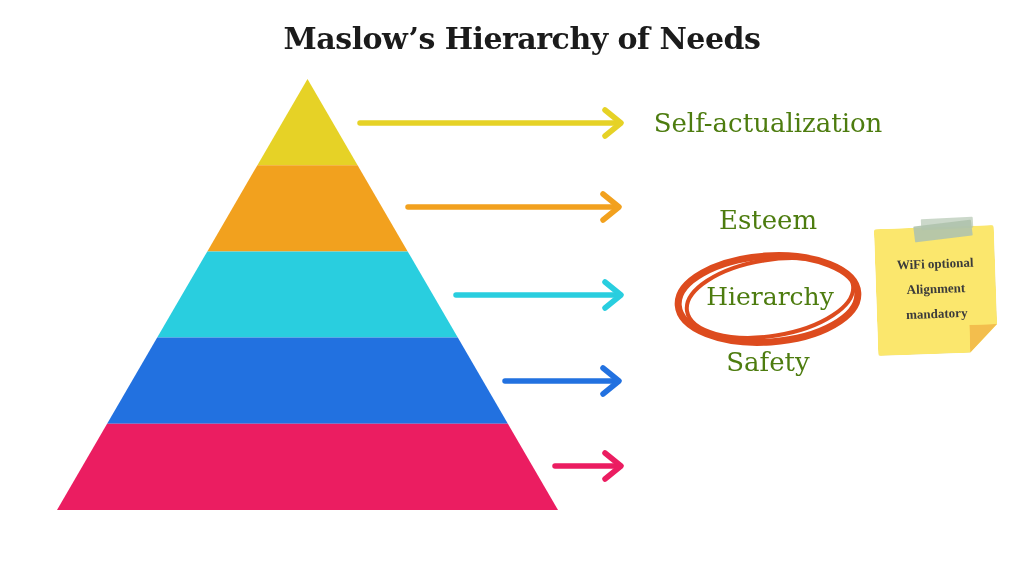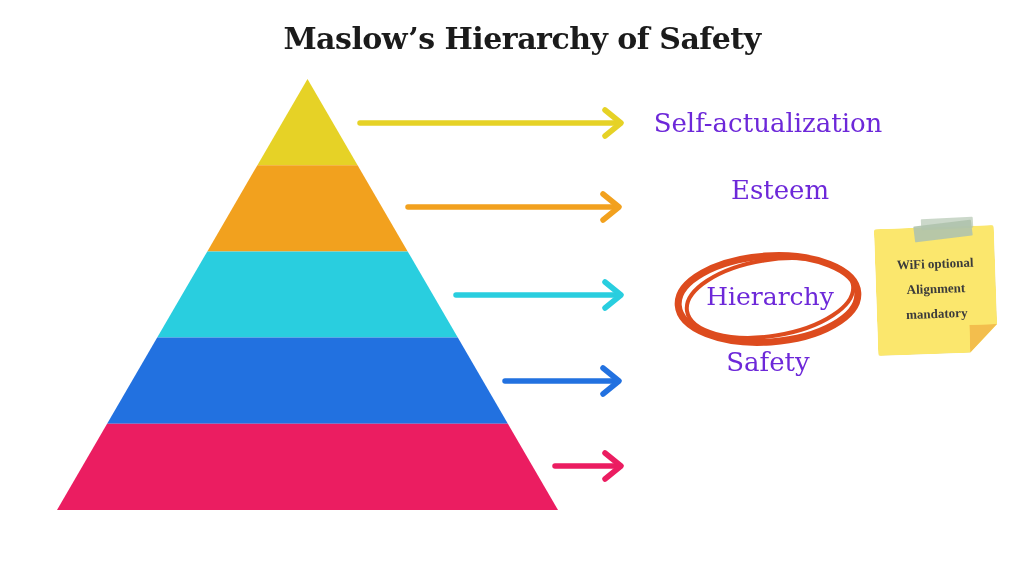--- a/index.html
+++ b/index.html
@@ -20,25 +20,25 @@
     letter-spacing:-0.5px;
     color:#1b1b1b;
     white-space:nowrap;
   }
   .diagram-svg{position:absolute;left:0;top:0;}
   .level-label{
     position:absolute;
     transform:translate(-50%,-50%);
     font-family:"DejaVu Serif", serif;
     font-size:26px;
-    color:#6d28d9;
+    color:#4d7c0f;
     white-space:nowrap;
   }
   .lbl-1{left:768px;top:123px;}
-  .lbl-2{left:768px;top:190px;margin-left:12px;}
+  .lbl-2{left:768px;top:220px;}
   .lbl-3{left:770px;top:296px;font-size:25px;}
   .lbl-4{left:768px;top:362px;}
   .lbl-5{left:769px;top:466px;font-size:25px;}
   .sticky-note{
     position:absolute;
     left:876px;top:227px;
     width:120px;height:127px;
     transform:rotate(-2deg);
     border-radius:3px;
     clip-path:polygon(0 0,100% 0,100% calc(100% - 28px),calc(100% - 28px) 100%,0 100%);
@@ -64,21 +64,21 @@
     border-radius:1px;
   }
   .tape-back{left:921px;top:218px;width:52px;height:11px;transform:rotate(-3deg);opacity:0.65;}
   .tape-front{left:914px;top:223px;width:58px;height:16px;transform:rotate(-7deg);opacity:0.9;}
 </style>
 </head>
 <body>
 
 <div class="canvas">
 
-  <div class="title">Maslow’s Hierarchy of Safety</div>
+  <div class="title">Maslow’s Hierarchy of Needs</div>
 
   <svg class="diagram-svg" width="1024" height="576" viewBox="0 0 1024 576">
 
     <polygon points="307.5,79 357.6,165.2 257.4,165.2" fill="#E6D226"></polygon>
     <polygon points="257.4,165.2 357.6,165.2 407.7,251.4 207.3,251.4" fill="#F2A11E"></polygon>
     <polygon points="207.3,251.4 407.7,251.4 457.8,337.6 157.2,337.6" fill="#29CEDF"></polygon>
     <polygon points="157.2,337.6 457.8,337.6 507.9,423.8 107.1,423.8" fill="#2271E0"></polygon>
     <polygon points="107.1,423.8 507.9,423.8 558,510 57,510" fill="#EB1D61"></polygon>
 
     <g fill="none" stroke-width="5.5" stroke-linecap="round" stroke-linejoin="round">

